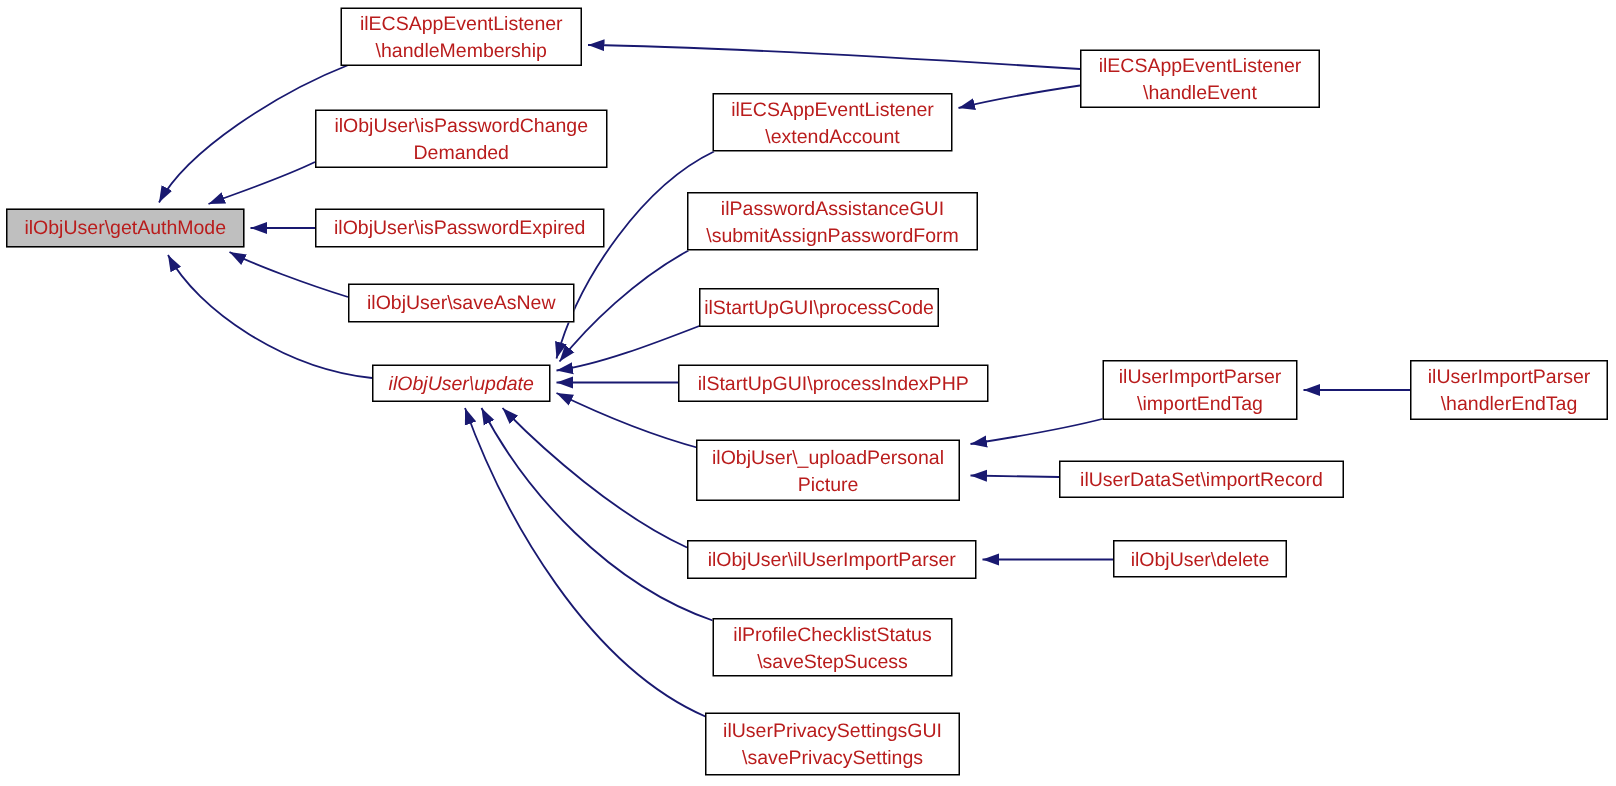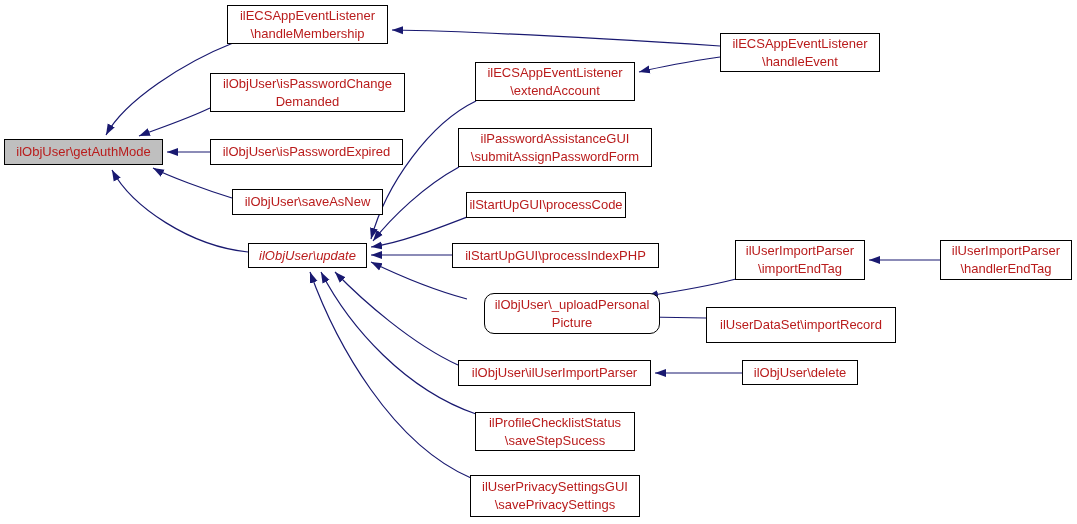--- a/index.html
+++ b/index.html
@@ -116,33 +116,33 @@
     <div class="node" style="left: 458px; top: 128px; width: 194px; height: 39px;">
       <span class="node-label">ilPasswordAssistanceGUI
 \submitAssignPasswordForm</span>
     </div>
     <div class="node" style="left: 466px; top: 192px; width: 160px; height: 26px;">
       <span class="node-label">ilStartUpGUI\processCode</span>
     </div>
     <div class="node" style="left: 452px; top: 243px; width: 207px; height: 25px;">
       <span class="node-label">ilStartUpGUI\processIndexPHP</span>
     </div>
-    <div class="node" style="left: 484px; top: 293px; width: 176px; height: 41px; border-radius: 10px;">
+    <div class="node" style="left: 464px; top: 293px; width: 176px; height: 41px;">
       <span class="node-label">ilObjUser\_uploadPersonal
 Picture</span>
     </div>
     <div class="node" style="left: 735px; top: 240px; width: 130px; height: 40px;">
       <span class="node-label">ilUserImportParser
 \importEndTag</span>
     </div>
     <div class="node" style="left: 940px; top: 240px; width: 132px; height: 40px;">
       <span class="node-label">ilUserImportParser
 \handlerEndTag</span>
     </div>
-    <div class="node" style="left: 706px; top: 307px; width: 190px; height: 36px;">
+    <div class="node" style="left: 706px; top: 307px; width: 190px; height: 25px;">
       <span class="node-label">ilUserDataSet\importRecord</span>
     </div>
     <div class="node" style="left: 458px; top: 360px; width: 193px; height: 26px;">
       <span class="node-label">ilObjUser\ilUserImportParser</span>
     </div>
     <div class="node" style="left: 742px; top: 360px; width: 116px; height: 25px;">
       <span class="node-label">ilObjUser\delete</span>
     </div>
     <div class="node" style="left: 475px; top: 412px; width: 160px; height: 39px;">
       <span class="node-label">ilProfileChecklistStatus

